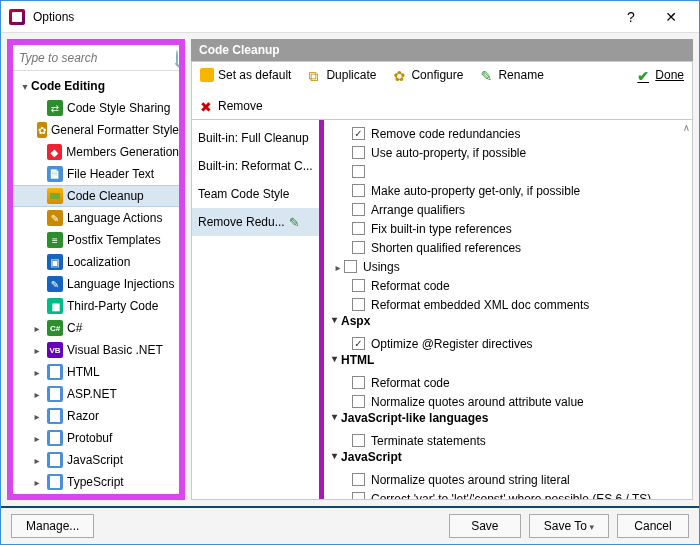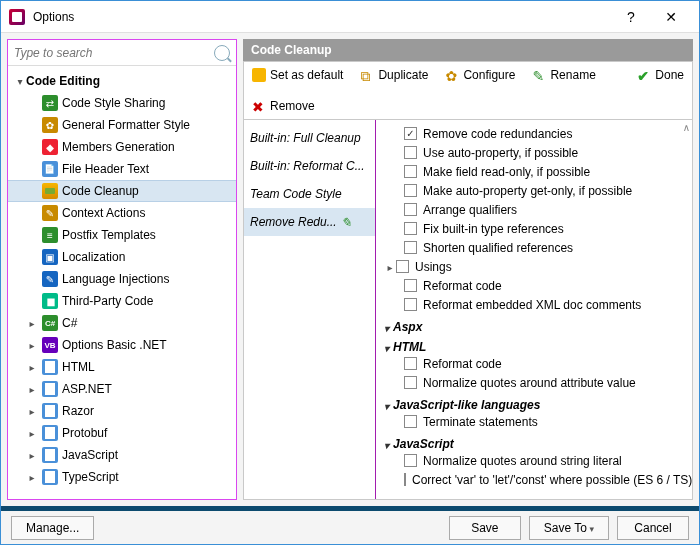--- a/index.html
+++ b/index.html
@@ -3,21 +3,21 @@
 <meta charset="utf-8">
 <style>
 * { box-sizing: border-box; margin: 0; padding: 0; font-family: "Segoe UI", Tahoma, sans-serif; font-size: 12px; }
 body { background: #fff; width: 700px; height: 545px; overflow: hidden; border: 1px solid #3a8fd6; display: flex; flex-direction: column; }
 .titlebar { height: 32px; display: flex; align-items: center; padding: 0 8px; background: #fff; border-bottom: 1px solid #e0e0e0; }
 .titlebar .app-icon { width: 16px; height: 16px; background: linear-gradient(135deg,#c03,#606); margin-right: 8px; border-radius: 2px; position: relative; }
 .titlebar .app-icon::after { content:""; position:absolute; inset:3px; background:#fff; border-radius:1px; }
 .titlebar .title { flex: 1; }
 .titlebar .winbtn { width: 40px; height: 100%; display: flex; align-items: center; justify-content: center; font-size: 14px; }
 .body { flex: 1; display: flex; background: #f4f4f4; padding: 6px; gap: 6px; overflow: hidden; }
-.leftcol { width: 230px; display: flex; flex-direction: column; background: #fff; border: 1px solid #d946ef; }
+.leftcol { width: 178px; display: flex; flex-direction: column; background: #fff; border: 6px solid #d946ef; }
 .searchbox { height: 26px; display: flex; align-items: center; padding: 0 6px; border-bottom: 1px solid #dcdcdc; color: #9a9a9a; }
 .searchbox input { flex:1; border:none; outline:none; font-style: italic; color:#9a9a9a; }
 .searchbox .sicon { width:16px; height:16px; border:1.5px solid #8ab; border-radius:50%; position:relative; }
 .searchbox .sicon::after { content:""; position:absolute; width:5px; height:1.5px; background:#8ab; transform:rotate(45deg); right:-3px; bottom:-1px; }
 .tree { flex:1; overflow:auto; padding: 4px 0; }
 .tree .row { display:flex; align-items:center; height:22px; padding-left:6px; white-space:nowrap; }
 .tree .row.sel { background:#d8e6f2; border-top:1px solid #b8d0e6; border-bottom:1px solid #b8d0e6; }
 .tree .arrow { width:12px; display:inline-block; text-align:center; color:#555; user-select:none; }
 .tree .arrow.open::before { content:"▾"; font-size:10px; }
 .tree .arrow.closed::before { content:"▸"; font-size:10px; }
@@ -41,37 +41,37 @@
 .sectionhead { background:#9a9a9a; color:#fff; font-weight:600; padding:4px 8px; }
 .toolbar { background:#fff; border:1px solid #c9c9c9; padding:6px 8px; display:flex; flex-wrap:wrap; gap:17px; align-items:flex-start; }
 .tbtn { display:flex; align-items:center; gap:4px; cursor:default; }
 .tbtn .ti { width:14px; height:14px; display:inline-block; }
 .ti-def{ background:#f7b500; border-radius:2px; }
 .ti-dup::before{ content:"⧉"; color:#c88a00; font-size:14px; }
 .ti-conf::before{ content:"✿"; color:#c88a00; font-size:14px; }
 .ti-ren::before{ content:"✎"; color:#2d8e2d; font-size:14px; }
 .ti-rem::before{ content:"✖"; color:#c00; font-size:14px; }
 .ti-done::before{ content:"✔"; color:#2aa02a; font-size:14px; font-weight:bold;}
-.done { margin-left:auto; }
+.done { margin-left:auto;text-decoration:underline; }
 .splitarea { flex:1; display:flex; background:#fff; border:1px solid #c9c9c9; border-top:none; overflow:hidden; }
-.profiles { width:132px; border-right:1px solid #a21caf; padding-top:4px;font-style:italic; }
+.profiles { width:132px; border-right:5px solid #a21caf; padding-top:4px; }
 .profiles .prow { height:28px; display:flex; align-items:center; padding:0 6px; overflow:hidden; text-overflow:ellipsis; white-space:nowrap; gap:4px; }
 .profiles .prow.sel { background:#d8e6f2; }
 .profiles .prow .pencil { color:#2d8e2d; font-size:13px; }
 .options { flex:1; overflow:auto; padding:4px 8px; position:relative; }
 .orow { display:flex; align-items:center; height:19px; white-space:nowrap; }
 .orow .cb { width:13px; height:13px; border:1px solid #888; margin-right:6px; display:inline-flex; align-items:center; justify-content:center; font-size:10px; color:#333; background:#fff; }
 .orow .cb.ck::before { content:"✓"; }
 .orow .expand { width:12px; display:inline-block; text-align:center; color:#555; }
 .orow .expand::before { content:"▸"; font-size:10px; }
-.ohead { font-weight:bold; display:flex; align-items:flex-end; height:20px;font-style:italic; }
+.ohead { font-weight:bold; display:flex; align-items:flex-start; height:20px; }
 .ohead::before { content:"▾"; font-size:10px; margin-right:4px; color:#333; }
 .indent1 { padding-left:20px; }
 .scrollarrow { position:absolute; right:2px; color:#888; font-size:10px; }
-.footer { height:38px; border-top:5px solid #0c4a6e; background:#f4f4f4; display:flex; align-items:center; padding:0 10px; gap:8px; }
+.footer { height:38px; border-top:2px solid #0c4a6e; background:#f4f4f4; display:flex; align-items:center; padding:0 10px; gap:8px; }
 .btn { border:1px solid #aaa; background:#f9f9f9; padding:4px 14px; min-width:72px; text-align:center; }
 .footer .spacer { flex:1; }
 .btn.drop::after { content:" ▾"; font-size:9px; color:#555; }
 </style>
 </head>
 <body>
 
 <div class="titlebar">
   <span class="app-icon"></span>
   <span class="title">Options</span>
@@ -111,21 +111,21 @@
           <span>File Header Text</span>
         </div>
       <div class="row sel">
           <span class="spacer" style="width:24px"></span>
           <span class="ticon ti-brush"></span>
           <span>Code Cleanup</span>
         </div>
       <div class="row">
           <span class="spacer" style="width:24px"></span>
           <span class="ticon ti-tools"></span>
-          <span>Context Actions</span>
+          <span>Language Actions</span>
         </div>
       <div class="row">
           <span class="spacer" style="width:24px"></span>
           <span class="ticon ti-post"></span>
           <span>Postfix Templates</span>
         </div>
       <div class="row">
           <span class="spacer" style="width:24px"></span>
           <span class="ticon ti-loc"></span>
           <span>Localization</span>
@@ -143,21 +143,21 @@
       <div class="row">
           <span class="spacer" style="width:12px"></span>
           <span class="arrow closed"></span>
           <span class="ticon ti-cs"></span>
           <span>C#</span>
         </div>
       <div class="row">
           <span class="spacer" style="width:12px"></span>
           <span class="arrow closed"></span>
           <span class="ticon ti-vb"></span>
-          <span>Options Basic .NET</span>
+          <span>Visual Basic .NET</span>
         </div>
       <div class="row">
           <span class="spacer" style="width:12px"></span>
           <span class="arrow closed"></span>
           <span class="ticon ti-file2"></span>
           <span>HTML</span>
         </div>
       <div class="row">
           <span class="spacer" style="width:12px"></span>
           <span class="arrow closed"></span>
@@ -240,21 +240,20 @@
         <div class="orow indent1">
             <span class="cb ck"></span>
             <span>Remove code redundancies</span>
           </div>
         <div class="orow indent1">
             <span class="cb"></span>
             <span>Use auto-property, if possible</span>
           </div>
         <div class="orow indent1">
             <span class="cb"></span>
-            <span>Make field read-only, if possible</span>
           </div>
         <div class="orow indent1">
             <span class="cb"></span>
             <span>Make auto-property get-only, if possible</span>
           </div>
         <div class="orow indent1">
             <span class="cb"></span>
             <span>Arrange qualifiers</span>
           </div>
         <div class="orow indent1">
@@ -273,20 +272,24 @@
         <div class="orow indent1">
             <span class="cb"></span>
             <span>Reformat code</span>
           </div>
         <div class="orow indent1">
             <span class="cb"></span>
             <span>Reformat embedded XML doc comments</span>
           </div>
         <div class="ohead">
             <span>Aspx</span>
+          </div>
+        <div class="orow indent1">
+            <span class="cb ck"></span>
+            <span>Optimize @Register directives</span>
           </div>
         <div class="ohead">
             <span>HTML</span>
           </div>
         <div class="orow indent1">
             <span class="cb"></span>
             <span>Reformat code</span>
           </div>
         <div class="orow indent1">
             <span class="cb"></span>

